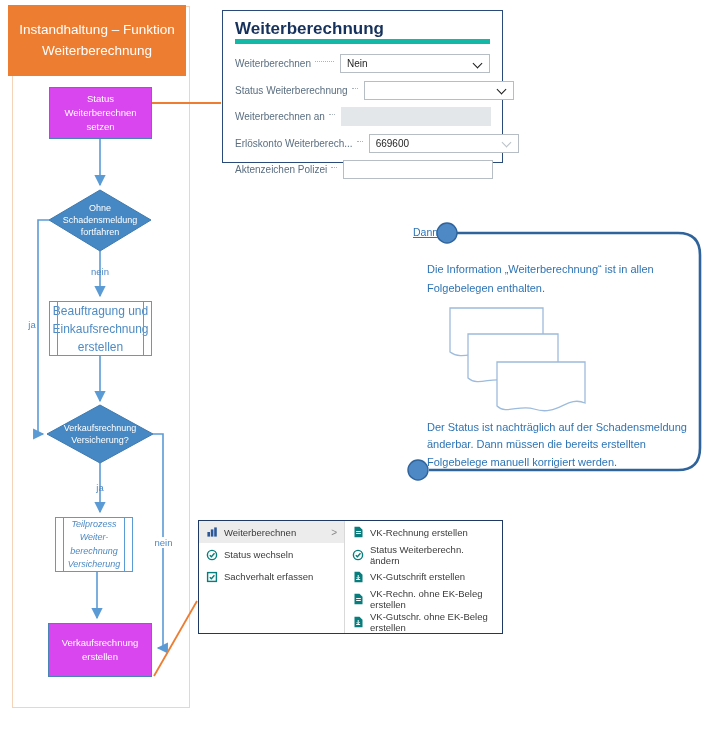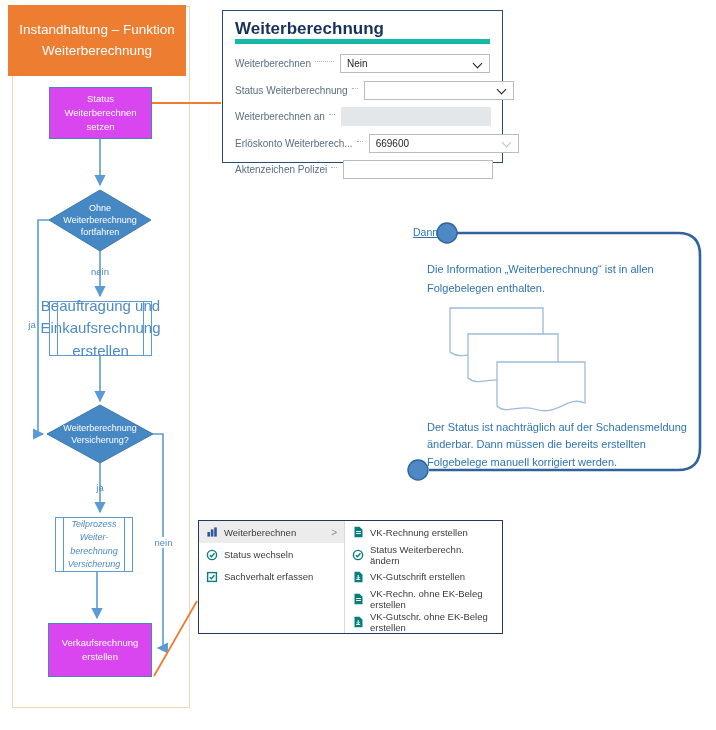--- a/index.html
+++ b/index.html
@@ -15,21 +15,21 @@
              color:#fff;font-size:13.5px;line-height:1.55;display:flex;align-items:center;
              justify-content:center;text-align:center;padding:0 10px;box-sizing:border-box;z-index:2;}
 
   .pbox{position:absolute;background:#d946ef;border:1px solid #4A84B5;color:#fff;
         font-size:9.5px;line-height:1.45;display:flex;align-items:center;justify-content:center;
         text-align:center;box-sizing:border-box;z-index:2;padding:0 4px;}
   .status-box{left:49px;top:87px;width:103px;height:52px;}
   .sales-box{left:48px;top:623px;width:104px;height:54px;}
 
   .subproc{position:absolute;background:#fff;border:1px solid #5B9BD5;color:#4E8BC4;
-           font-size:15px;line-height:1.5;display:flex;align-items:center;justify-content:center;
+           font-size:12px;line-height:1.5;display:flex;align-items:center;justify-content:center;
            text-align:center;box-sizing:border-box;z-index:2;padding:4px 11px;}
   .subproc::before,.subproc::after{content:"";position:absolute;top:0;bottom:0;width:0;
            border-left:1px solid #5B9BD5;}
   .subproc::before{left:7px;} .subproc::after{right:7px;}
   .sub1{left:49px;top:301px;width:103px;height:55px;}
   .sub2{left:55px;top:517px;width:78px;height:55px;font-size:9px;padding:0 10px;font-style:italic;}
 
   .dlabel{position:absolute;color:#fff;font-size:9px;line-height:1.35;display:flex;
           align-items:center;justify-content:center;text-align:center;z-index:2;}
   .d1l{left:52px;top:197px;width:96px;height:46px;}
@@ -116,27 +116,27 @@
       <path d="M450 308 H543 V349 C525 341 516 363 492 355 C476 350 462 361 450 352 Z"></path>
       <path d="M468 334 H558 V375 C540 367 530 389 506 381 C492 376 478 387 468 378 Z"></path>
       <path d="M497 362 H585 V403 C567 395 558 417 534 409 C520 404 506 415 497 406 Z"></path>
     </g>
   </svg>
 
   <div class="title-box">Instandhaltung – Funktion Weiterberechnung</div>
 
   <div class="pbox status-box">Status Weiterberechnen setzen</div>
 
-  <div class="dlabel d1l">Ohne Weiterberechnung fortfahren</div>
+  <div class="dlabel d1l">Ohne Schadensmeldung fortfahren</div>
   <div class="branch nein1">nein</div>
   <div class="branch ja1">ja</div>
 
   <div class="subproc sub1">Beauftragung und Einkaufsrechnung erstellen</div>
 
-  <div class="dlabel d2l">Weiterberechnung Versicherung?</div>
+  <div class="dlabel d2l">Verkaufsrechnung Versicherung?</div>
   <div class="branch ja2">ja</div>
   <div class="branch nein2">nein</div>
 
   <div class="subproc sub2">Teilprozess Weiter- berechnung Versicherung</div>
 
   <div class="pbox sales-box">Verkaufsrechnung erstellen</div>
 
   <div class="panel">
     <div class="panel-header">Weiterberechnung</div>
     <div class="panel-body">

